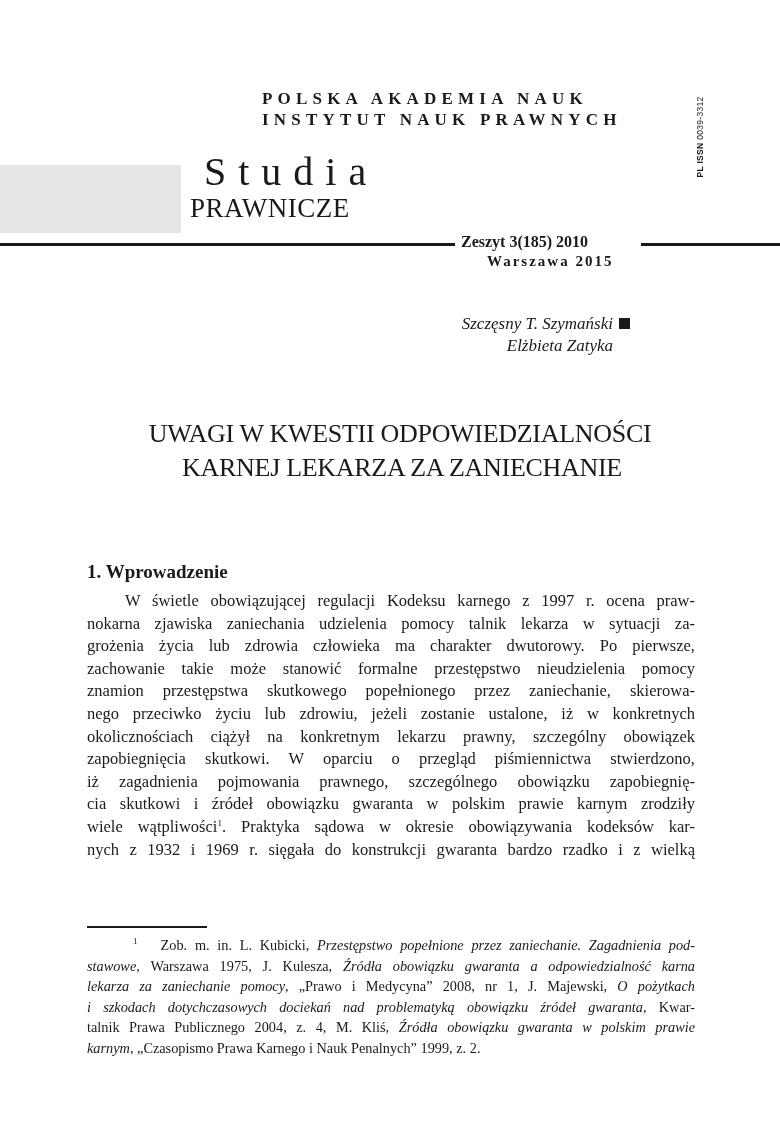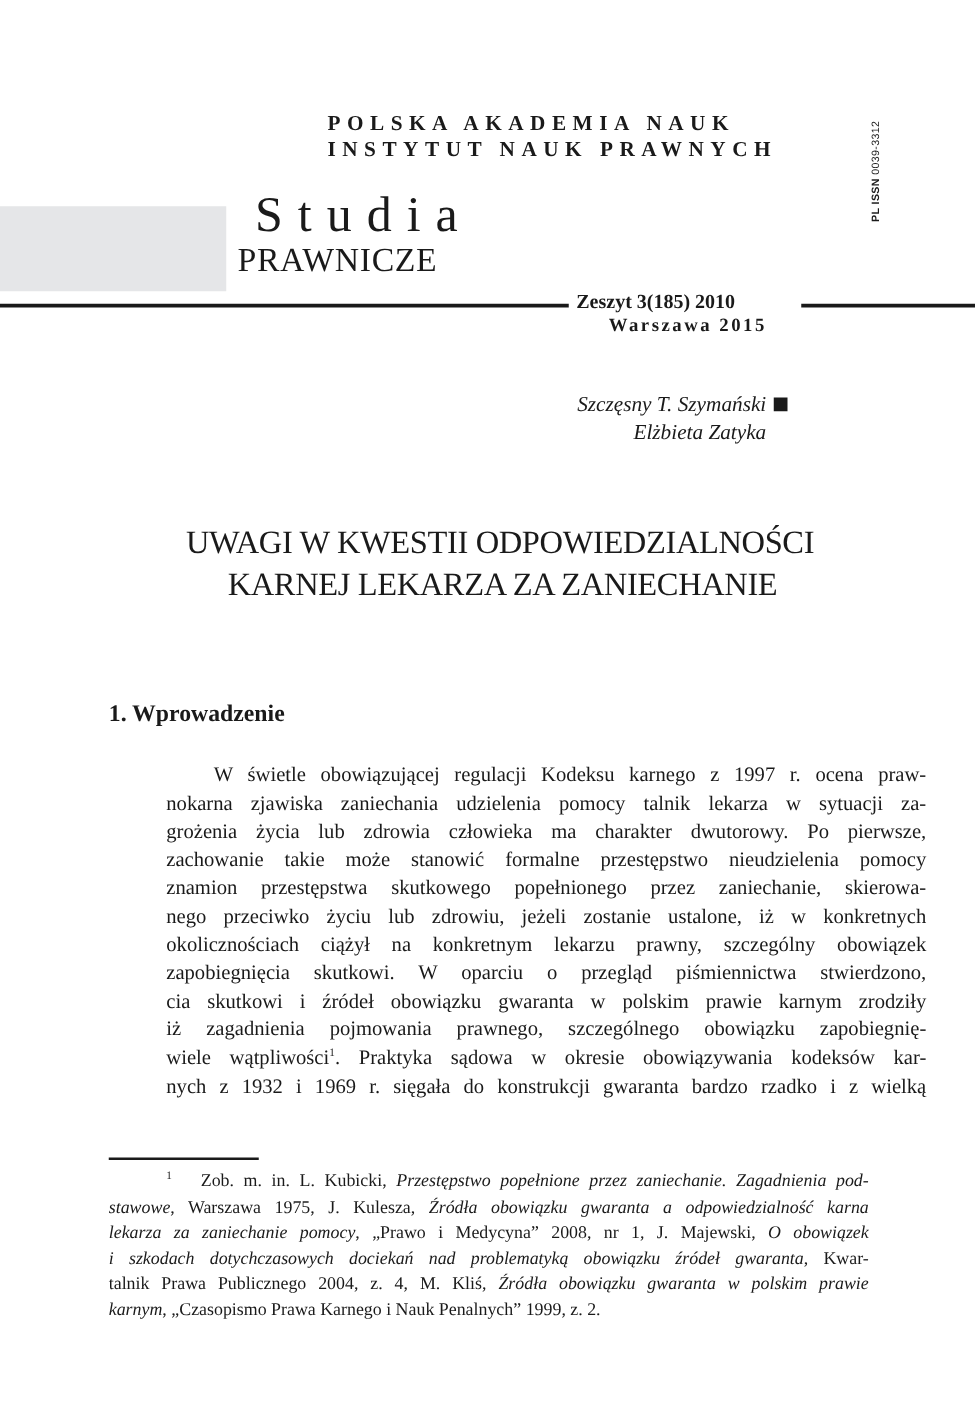--- a/index.html
+++ b/index.html
@@ -18,21 +18,21 @@
   .zeszyt { left:461px; top:232px; font-size:16px; font-weight:bold; line-height:20px; white-space:nowrap; }
   .warszawa { left:487px; top:252px; font-size:15px; font-weight:bold; letter-spacing:2px; line-height:18px; white-space:nowrap; }
   .authors { right:150px; top:313px; text-align:right; font-style:italic; font-size:17px; line-height:22px; white-space:nowrap; }
   .authors .sq { display:inline-block; width:11px; height:11px; background:#1a1a1a; margin-left:6px; vertical-align:0px; }
   .authors .a2 { padding-right:17px; }
   .title { left:60px; width:680px; top:417px; text-align:center; font-size:26px; line-height:34px; letter-spacing:-0.3px; }
   .title .l1 { display:block; }
   .title .l2 { display:block; padding-left:4px; }
   .title .l3 { display:block; font-style:italic; }
   .section { left:87px; top:560px; font-size:19px; font-weight:bold; line-height:24px; }
-  .body { left:87px; width:608px; top:609px; font-size:16.5px; line-height:22.6px; text-align:justify;margin-left:46px; }
+  .body { left:87px; width:608px; top:590px; font-size:16.5px; line-height:22.6px; text-align:justify; }
   .body .line { display:block; text-align:justify; text-align-last:justify; white-space:nowrap; }
   .fn-rule { left:87px; top:926px; width:120px; height:2px; background:#1a1a1a; }
   .footnote { left:87px; width:608px; top:935px; font-size:14.3px; line-height:20.5px; }
   .footnote .line { display:block; text-align:justify; text-align-last:justify; white-space:nowrap; }
   .footnote .last { text-align-last:left; }
   .footnote i { font-style:italic; }
   sup { font-size:9px; line-height:0; }
 </style>
 </head>
 <body>
@@ -67,28 +67,28 @@
 
 <div class="abs body">
   <span class="line" style="padding-left:38px;">W świetle obowiązującej regulacji Kodeksu karnego z 1997 r. ocena praw-</span>
   <span class="line">nokarna zjawiska zaniechania udzielenia pomocy talnik lekarza w sytuacji za-</span>
   <span class="line">grożenia życia lub zdrowia człowieka ma charakter dwutorowy. Po pierwsze,</span>
   <span class="line">zachowanie takie może stanowić formalne przestępstwo nieudzielenia pomocy</span>
   <span class="line">znamion przestępstwa skutkowego popełnionego przez zaniechanie, skierowa-</span>
   <span class="line">nego przeciwko życiu lub zdrowiu, jeżeli zostanie ustalone, iż w konkretnych</span>
   <span class="line">okolicznościach ciążył na konkretnym lekarzu prawny, szczególny obowiązek</span>
   <span class="line">zapobiegnięcia skutkowi. W oparciu o przegląd piśmiennictwa stwierdzono,</span>
+  <span class="line">iż zagadnienia pojmowania prawnego, szczególnego obowiązku zapobiegnię-</span>
   <span class="line">cia skutkowi i źródeł obowiązku gwaranta w polskim prawie karnym zrodziły</span>
-  <span class="line">iż zagadnienia pojmowania prawnego, szczególnego obowiązku zapobiegnię-</span>
   <span class="line"><span>wiele wątpliwości</span><sup>1</sup><span>. Praktyka sądowa w okresie obowiązywania kodeksów kar-</span></span>
   <span class="line">nych z 1932 i 1969 r. sięgała do konstrukcji gwaranta bardzo rzadko i z wielką</span>
 </div>
 
 <div class="abs fn-rule"></div>
 
 <div class="abs footnote">
   <span class="line" style="padding-left:46px;"><sup>1</sup>&nbsp;&nbsp;&nbsp;<span>Zob. m. in. L. Kubicki, </span><i>Przestępstwo popełnione przez zaniechanie. Zagadnienia pod-</i></span>
   <span class="line"><i>stawowe</i><span>, Warszawa 1975, J. Kulesza, </span><i>Źródła obowiązku gwaranta a odpowiedzialność karna</i></span>
-  <span class="line"><i>lekarza za zaniechanie pomocy</i><span>, „Prawo i Medycyna” 2008, nr 1, J. Majewski, </span><i>O obowiązek</i></span>
+  <span class="line"><i>lekarza za zaniechanie pomocy</i><span>, „Prawo i Medycyna” 2008, nr 1, J. Majewski, </span><i>O pożytkach</i></span>
   <span class="line"><i>i szkodach dotychczasowych dociekań nad problematyką obowiązku źródeł gwaranta</i><span>, Kwar-</span></span>
   <span class="line"><span>talnik Prawa Publicznego 2004, z. 4, M. Kliś, </span><i>Źródła obowiązku gwaranta w polskim prawie</i></span>
   <span class="line last"><i>karnym</i><span>, „Czasopismo Prawa Karnego i Nauk Penalnych” 1999, z. 2.</span></span>
 </div>
 
 </body></html>

